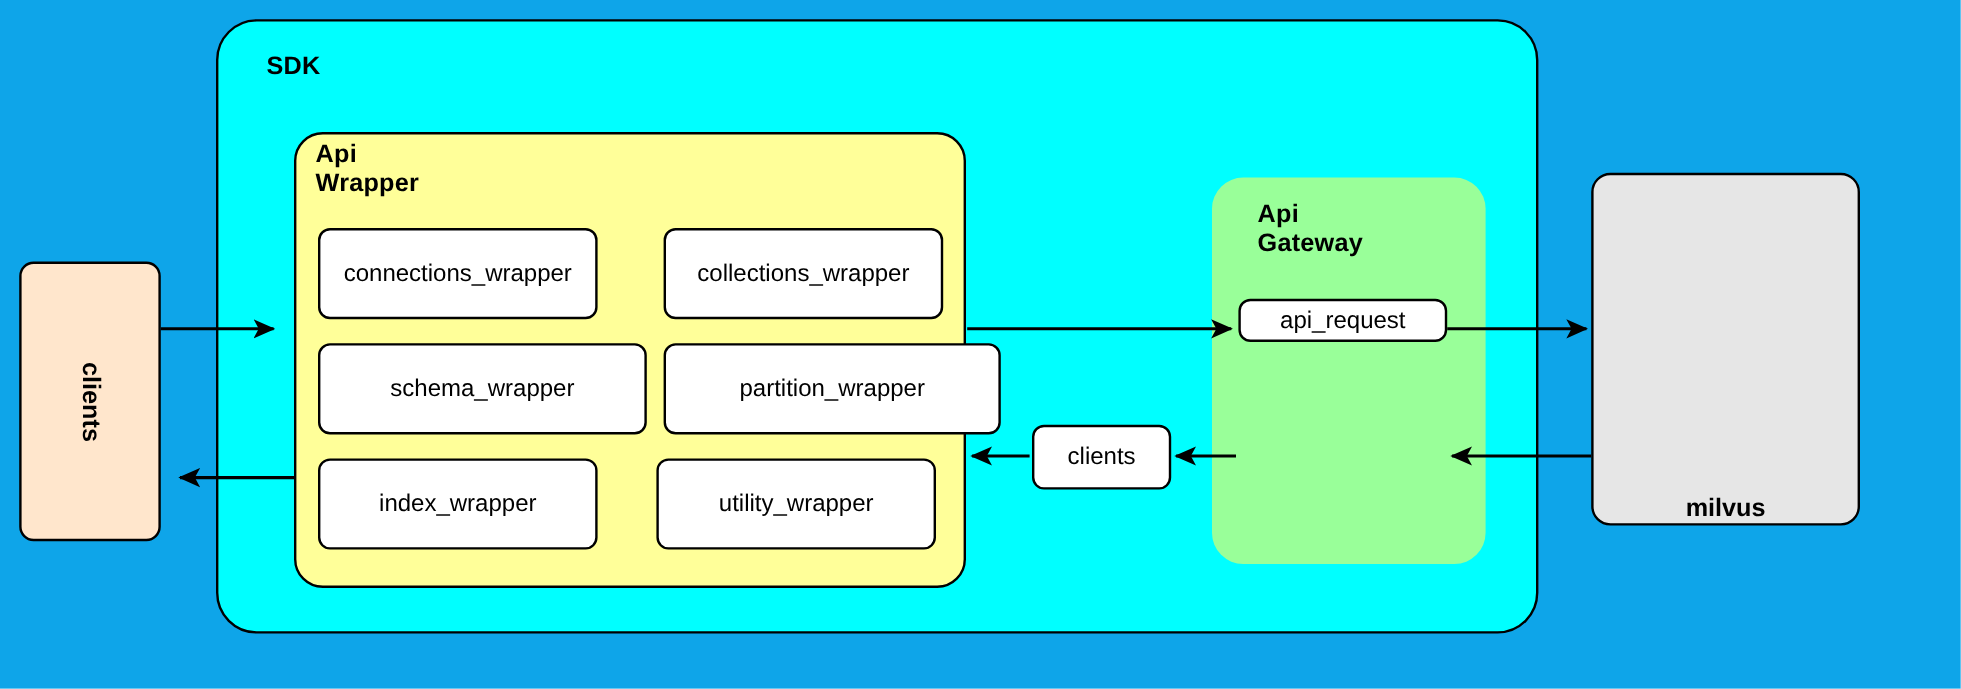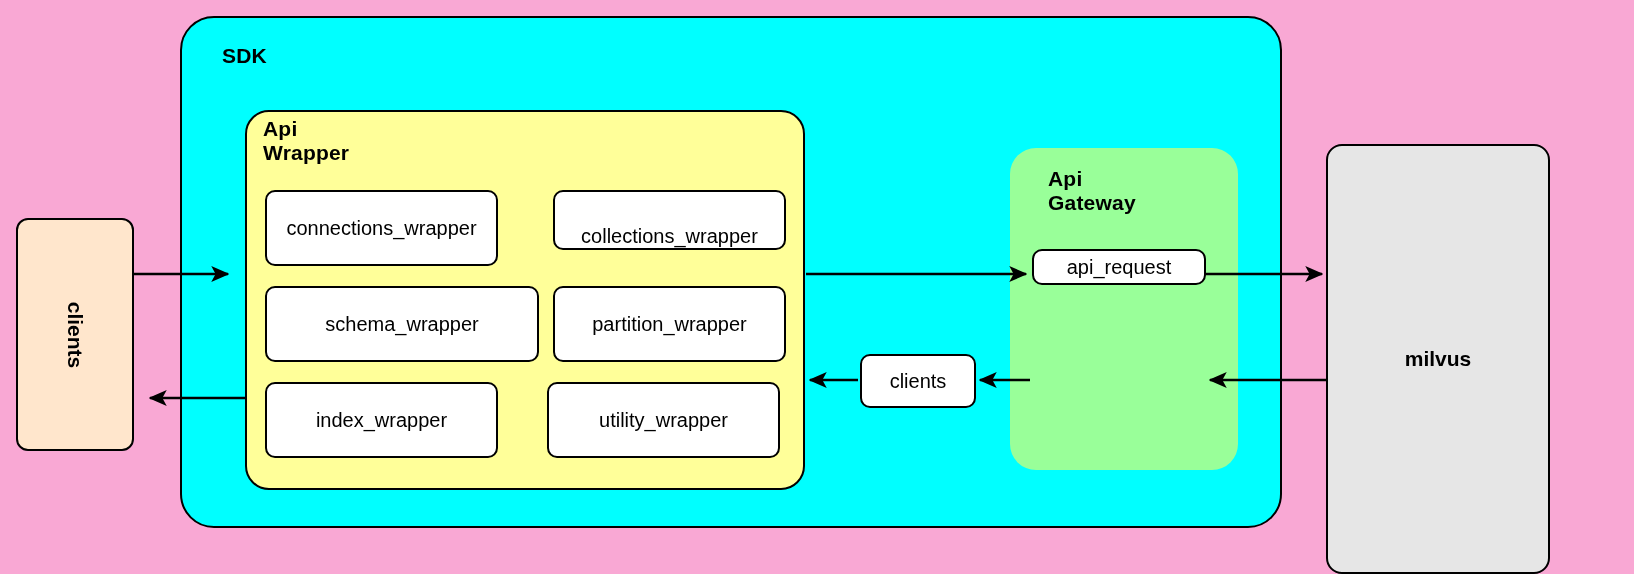--- a/index.html
+++ b/index.html
@@ -8,21 +8,21 @@
     padding: 0;
     background: #ffffff;
   }
   body {
     font-family: "Liberation Sans", sans-serif;
   }
   #canvas {
     position: relative;
     width: 1634px;
     height: 574px;
-    background: #f9a8d4;
+    background: #0ea5e9;
     overflow: hidden;
   }
 
   
   .box {
     position: absolute;
     box-sizing: border-box;
     border: 2px solid #000000;
     display: flex;
     align-items: center;
@@ -90,23 +90,23 @@
     border: 2px solid #000000;
     border-radius: 10px;
     font-size: 20px;
     color: #000000;
     text-align: center;
     padding: 0 6px;
   }
 
   
   #box-connections_wrapper { left: 265px; top: 190px;  width: 233px; height: 76px; }
-  #box-collections_wrapper { left: 553px; top: 190px;  width: 233px; height: 60px; align-items: flex-end; }
+  #box-collections_wrapper { left: 553px; top: 190px;  width: 233px; height: 76px; }
   #box-schema_wrapper      { left: 265px; top: 286px;  width: 274px; height: 76px; }
-  #box-partition_wrapper   { left: 553px; top: 286px;  width: 233px; height: 76px; }
+  #box-partition_wrapper   { left: 553px; top: 286px;  width: 281px; height: 76px; }
   #box-index_wrapper       { left: 265px; top: 382px;  width: 233px; height: 76px; justify-content: center; }
   #box-utility_wrapper     { left: 547px; top: 382px;  width: 233px; height: 76px; }
 
   
   #box-api_request  { left: 1032px; top: 249px; width: 174px; height: 36px; }
   #box-api_response { left: 1032px; top: 355px; width: 174px; height: 52px; }
 
   
   #box-checker { left: 860px; top: 354px; width: 116px; height: 54px; }
 
@@ -126,24 +126,25 @@
     color: #000000;
     transform: rotate(90deg);
     white-space: nowrap;
   }
 
   
   #box-milvus {
     left: 1326px;
     top: 144px;
     width: 224px;
-    height: 430px;
+    height: 294px;
     background: #e6e6e6;
     border: 2px solid #000000;
     border-radius: 16px;
+    align-items: flex-end;
   }
   #milvus-label {
     font-weight: bold;
     font-size: 21px;
     color: #000000;
   }
 
   
   .connector {
     position: absolute;

